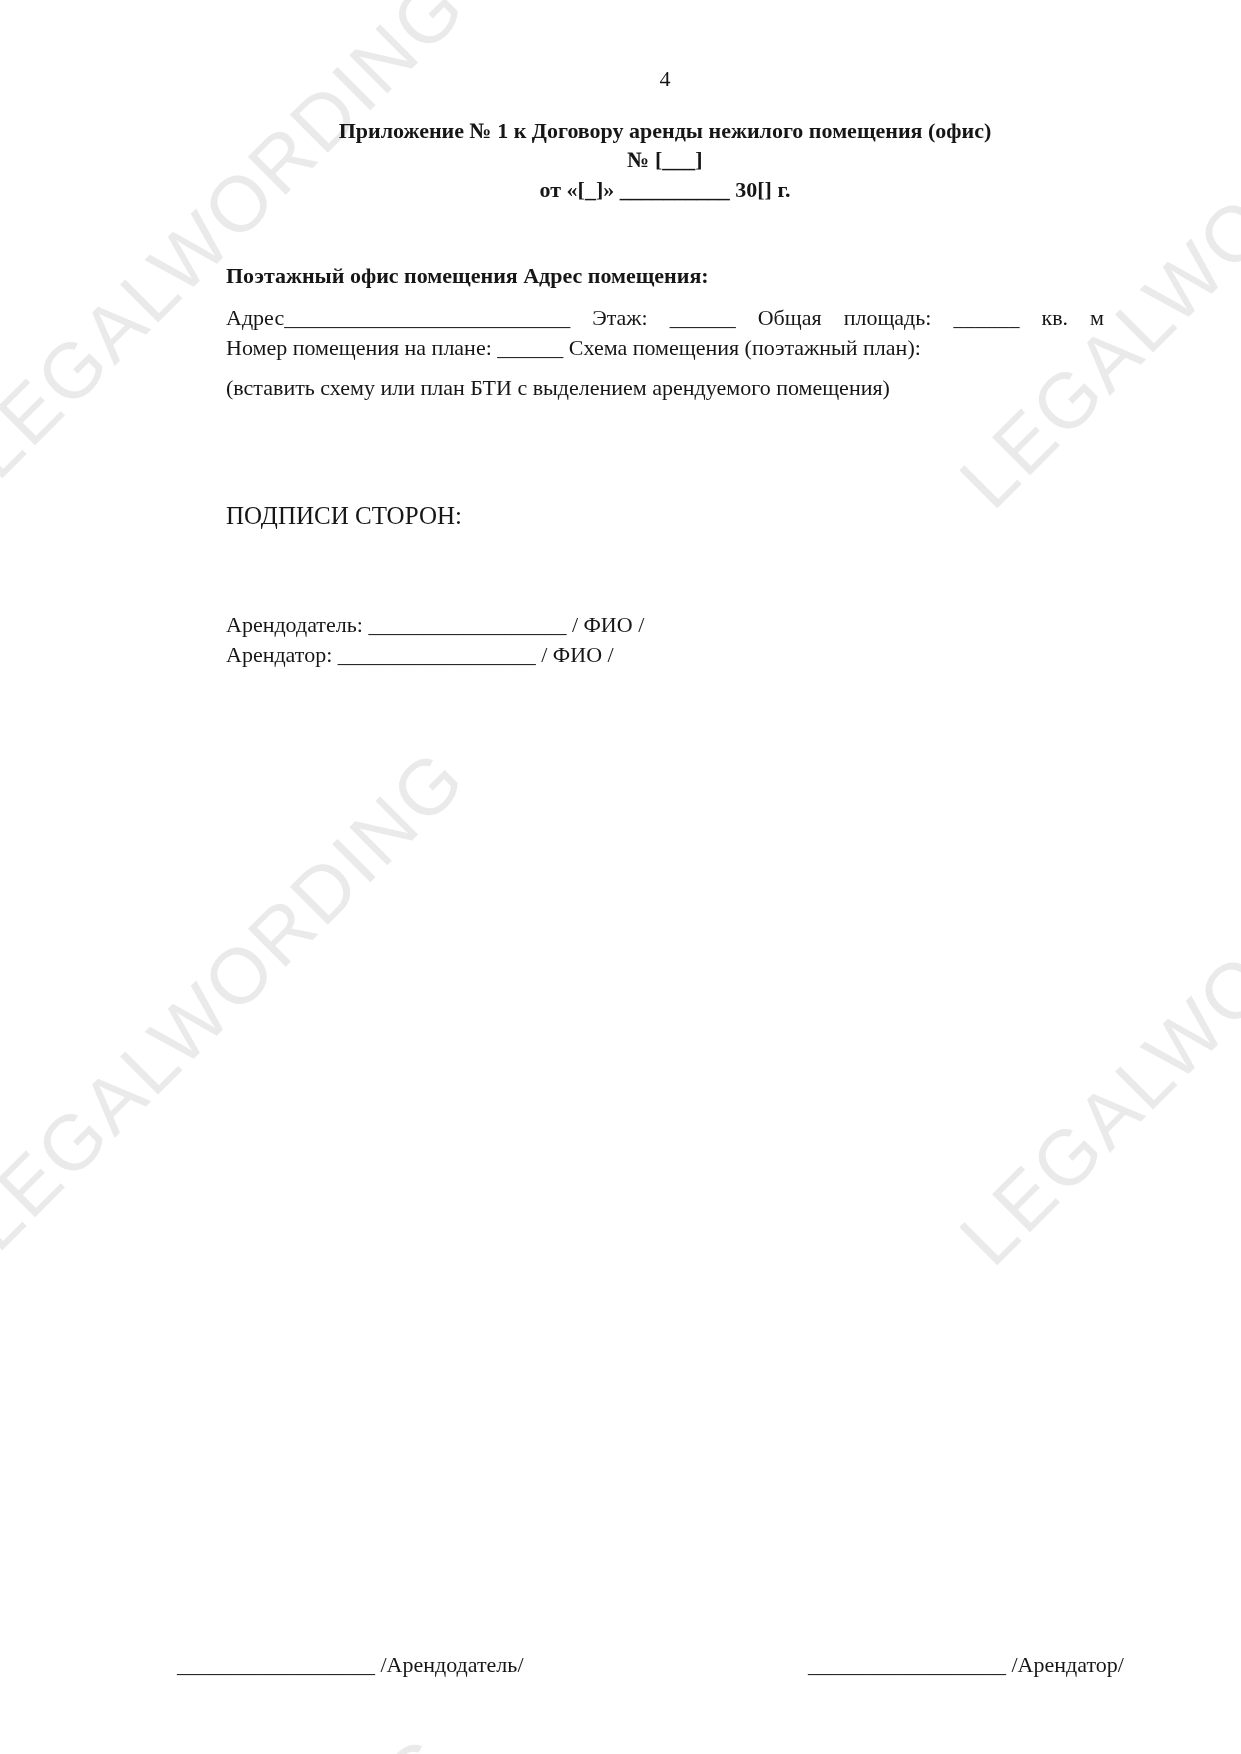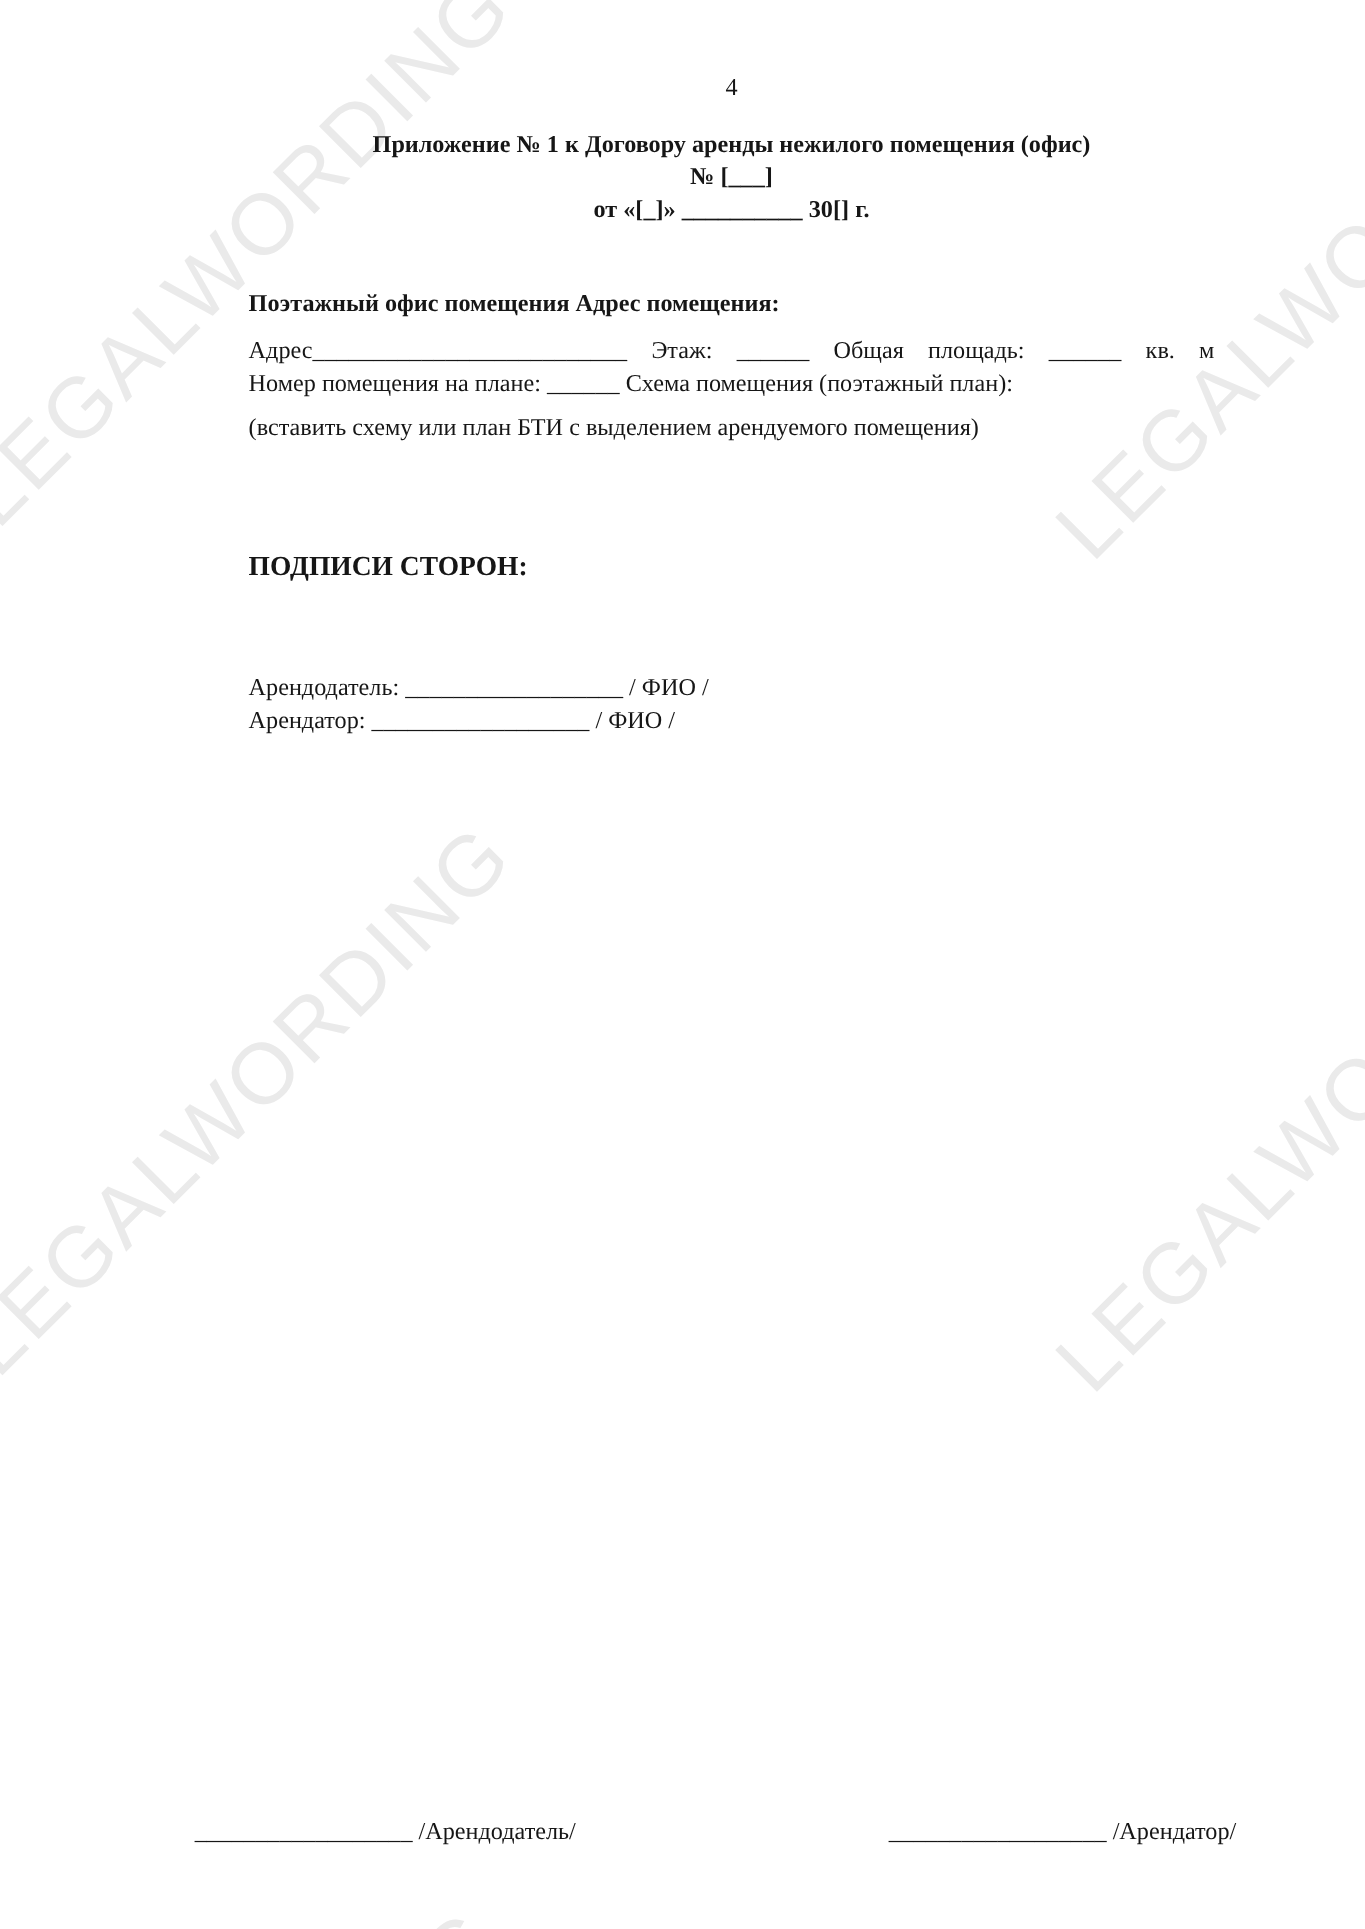--- a/index.html
+++ b/index.html
@@ -44,21 +44,21 @@
     text-align:justify;
     text-align-last:justify;
     white-space:normal;
   }
   .plan-line{margin-top:0;}
   .note-line{margin-top:10px;}
   .sig-title{
     margin-top:97px;
     font-size:25px;
     line-height:1.3;
-    font-weight:bold;
+    font-weight:normal;
   }
   .sig-landlord{margin-top:78px;}
   .sig-tenant{}
   .footer{
     position:absolute;
     top:1650px;left:0;
     width:100%;
     font-size:22px;
     line-height:1.35;
   }

